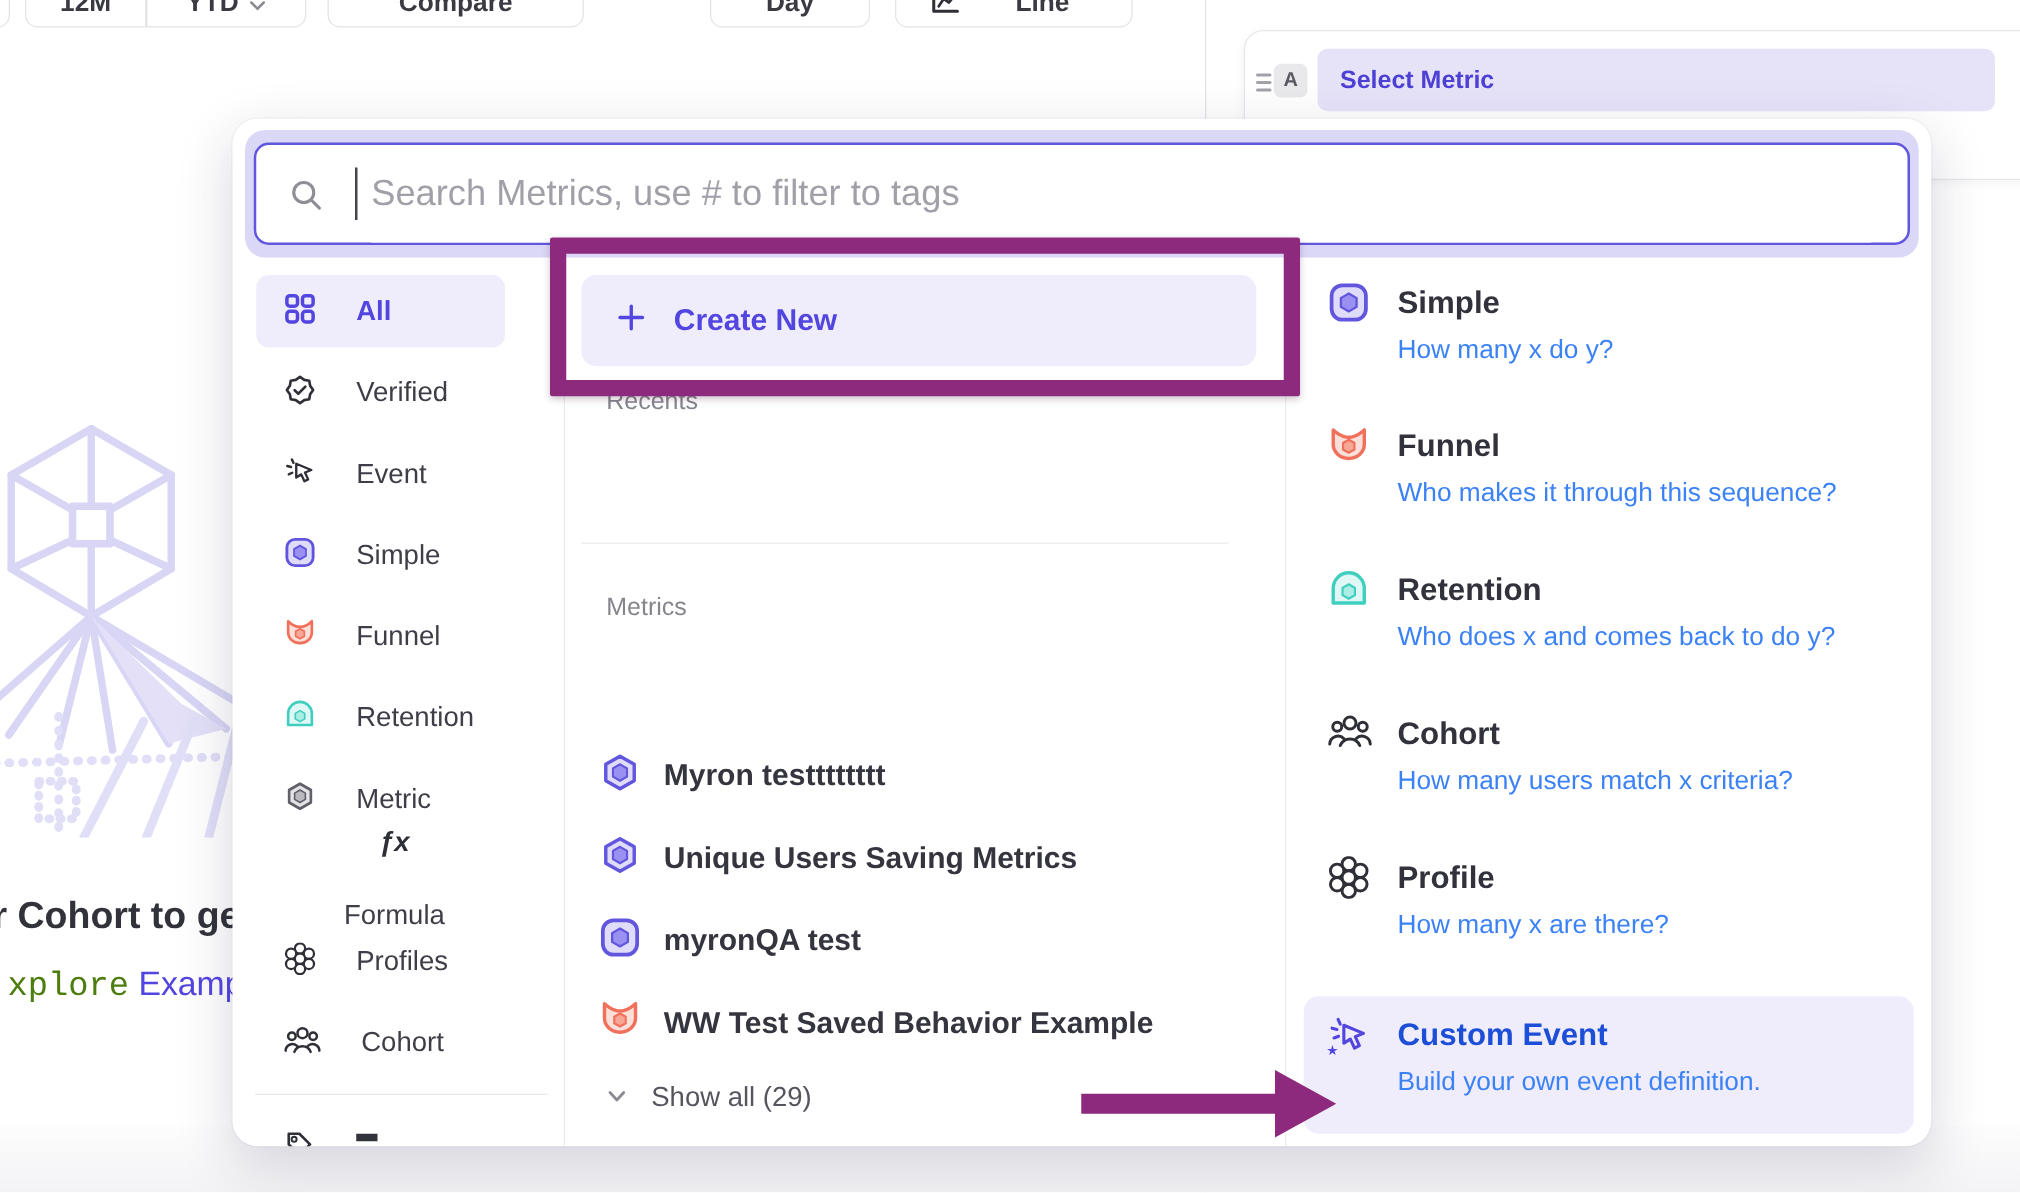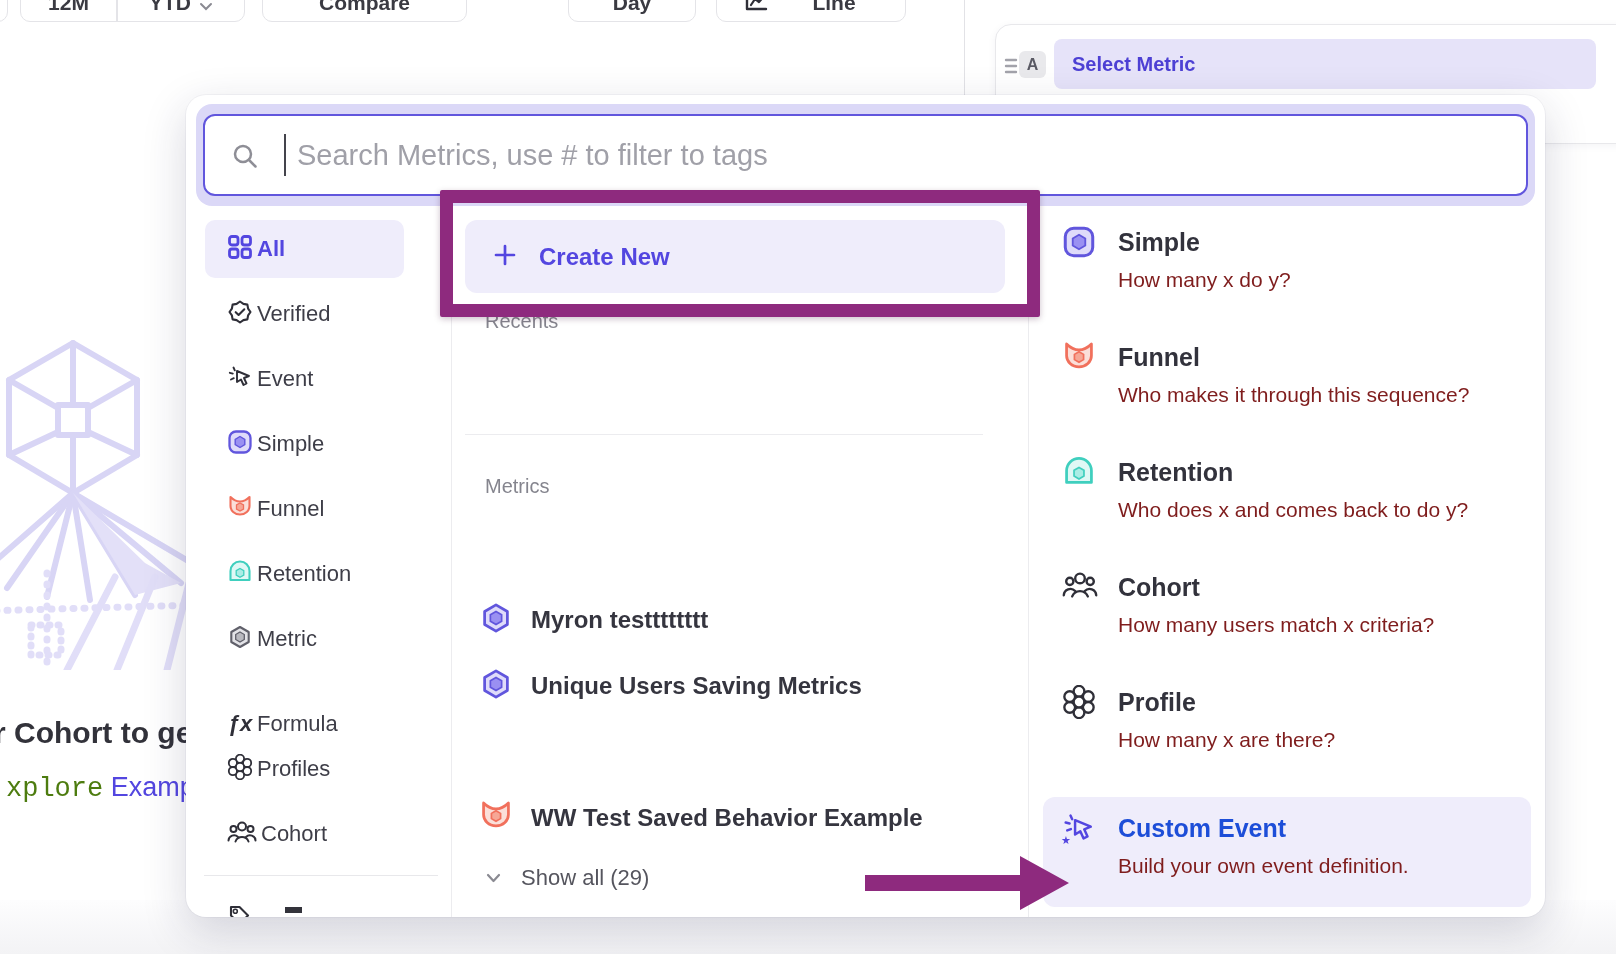--- a/index.html
+++ b/index.html
@@ -44,21 +44,21 @@
     border:2px solid #6156DD; border-radius:12px; }
   .search-box input { position:absolute; left:92px; top:0; width:1200px; height:78px; border:none;
     outline:none; font-size:29px; color:#3b82f6; font-family:"Liberation Sans", sans-serif; }
   .search-box input::placeholder { color:#A0A0A8; opacity:1; }
   .caret { position:absolute; left:79px; top:18px; width:2px; height:42px; background:#44444C; }
   .search-ic { position:absolute; left:26px; top:26px; }
 
   .col-divider { position:absolute; top:120px; bottom:0; width:1px; background:#ECECEF; }
 
   .sbitem { position:absolute; left:19px; width:199px; height:58px; display:flex; align-items:center;
-    border-radius:10px; padding-left:22px; gap:4px; }
+    border-radius:10px; padding-left:22px; gap:32px; }
   .sbitem .lbl { font-size:22px; font-weight:500; color:#3E3E48; }
   .sbitem.sel { background:#EFEDFB; }
   .sbitem.sel .lbl { color:#5346E0; font-weight:600; }
   .fx { font-size:22px; font-style:italic; font-weight:600; color:#2F2F38; width:26px; text-align:center; }
   .sb-hdivider { position:absolute; left:18px; width:234px; height:1px; background:#E8E8EB; }
   .frag-bar { position:absolute; width:17px; height:6px; background:#33333B; }
 
   .create-btn { position:absolute; left:279px; top:125px; width:540px; height:73px; background:#EFEDFB;
     border-radius:12px; display:flex; align-items:center; padding-left:28px; gap:22px; }
   .create-btn .lbl { font-size:24px; font-weight:600; color:#5346E0; }
@@ -66,21 +66,21 @@
   .sec-label { position:absolute; font-size:20px; color:#85858E; }
   .midrow { position:absolute; left:293px; display:flex; align-items:center; gap:18px; white-space:nowrap; }
   .midrow .lbl { font-size:24px; font-weight:600; color:#35353F; }
   .mid-divider { position:absolute; left:279px; width:518px; height:1px; background:#ECECEF; }
   .showall { position:absolute; left:300px; display:flex; align-items:center; gap:20px; }
   .showall .lbl { font-size:22px; font-weight:500; color:#55555E; }
 
   .typerow { position:absolute; left:876px; width:460px; }
   .typerow .ticon { position:absolute; left:0; top:0; }
   .typerow .ttl { position:absolute; left:56px; top:3px; font-size:25px; font-weight:600; color:#32323C; white-space:nowrap; }
-  .typerow .dsc { position:absolute; left:56px; top:43px; font-size:21px; color:#7f1d1d; white-space:nowrap; }
+  .typerow .dsc { position:absolute; left:56px; top:43px; font-size:21px; color:#3b82f6; white-space:nowrap; }
   .type-hl { position:absolute; left:857px; top:702px; width:488px; height:110px; background:#EFEDFB; border-radius:12px; }
   .ttl.accent { color:#1d4ed8; }
 
   .custom-ic { position:relative; width:34px; height:34px; }
   .custom-ic .star { position:absolute; left:-1px; bottom:-2px; font-size:11px; color:#5346E0; }
 
   
   .anno-box { position:absolute; left:440px; top:190px; width:600px; height:127px;
     border:13px solid #8E2A7E; border-radius:2px; box-shadow:0 2px 6px rgba(60,10,50,.25); }
   .anno-arrow { position:absolute; left:858px; top:848px; }
@@ -231,21 +231,21 @@
           </svg></span>
       <span class="lbl">Retention</span>
     </div>
     <div class="sbitem" style="top:515px;">
       <span><svg width="26" height="26" viewBox="0 0 26 26">
             <polygon points="13,3 21.7,8 21.7,18 13,23 4.3,18 4.3,8" fill="#E3E3E7" stroke="#60606A" stroke-width="2.1" stroke-linejoin="round"></polygon>
             <polygon points="13,8 17.3,10.5 17.3,15.5 13,18 8.7,15.5 8.7,10.5" fill="#B9B9BF" stroke="#60606A" stroke-width="1.3"></polygon>
           </svg></span>
       <span class="lbl">Metric</span>
     </div>
-    <div class="sbitem" style="top:600px;">
+    <div class="sbitem" style="top:566px;flex-direction:column;">
       <span class="fx">ƒx</span>
       <span class="lbl">Formula</span>
     </div>
     <div class="sbitem" style="top:645px;">
       <span><svg width="26" height="26" viewBox="0 0 26 26">
             <g fill="#fff" stroke="#2F2F38" stroke-width="1.8">
               <circle cx="13" cy="4.8" r="4.1"></circle>
               <circle cx="20.1" cy="8.9" r="4.1"></circle>
               <circle cx="20.1" cy="17.1" r="4.1"></circle>
               <circle cx="13" cy="21.2" r="4.1"></circle>
@@ -298,20 +298,27 @@
             <polygon points="13,8 17.3,10.5 17.3,15.5 13,18 8.7,15.5 8.7,10.5" fill="#9A90F2" stroke="#6156DD" stroke-width="1.3"></polygon>
           </svg></span>
       <span class="lbl">Myron testttttttt</span>
     </div>
     <div class="midrow" style="top:572px;">
       <span><svg width="34" height="34" viewBox="0 0 26 26">
             <polygon points="13,3 21.7,8 21.7,18 13,23 4.3,18 4.3,8" fill="#DFDBFA" stroke="#6156DD" stroke-width="2.1" stroke-linejoin="round"></polygon>
             <polygon points="13,8 17.3,10.5 17.3,15.5 13,18 8.7,15.5 8.7,10.5" fill="#9A90F2" stroke="#6156DD" stroke-width="1.3"></polygon>
           </svg></span>
       <span class="lbl">Unique Users Saving Metrics</span>
+    </div>
+    <div class="midrow" style="top:638px;">
+      <span><svg width="34" height="34" viewBox="0 0 26 26">
+            <rect x="2.5" y="2.5" width="21" height="21" rx="6.5" fill="#DFDBFA" stroke="#6156DD" stroke-width="2.3"></rect>
+            <polygon points="13,7.5 17.8,10.3 17.8,15.7 13,18.5 8.2,15.7 8.2,10.3" fill="#9A90F2" stroke="#6156DD" stroke-width="1.4"></polygon>
+          </svg></span>
+      <span class="lbl">myronQA test</span>
     </div>
     <div class="midrow" style="top:704px;">
       <span><svg width="34" height="34" viewBox="0 0 26 26">
             <path d="M3.5,3 C3.5,3 8,7.5 13,7.5 C18,7.5 22.5,3 22.5,3 L22.5,12 C22.5,16.5 18.5,20.5 13,20.5 C7.5,20.5 3.5,16.5 3.5,12 Z" fill="#FBDFD9" stroke="#F1705C" stroke-width="2.1" stroke-linejoin="round"></path>
             <polygon points="13,9 16.5,11 16.5,15 13,17 9.5,15 9.5,11" fill="#F6A796" stroke="#F1705C" stroke-width="1.3"></polygon>
           </svg></span>
       <span class="lbl">WW Test Saved Behavior Example</span>
     </div>
 
     <div class="showall" style="top:770px;">

